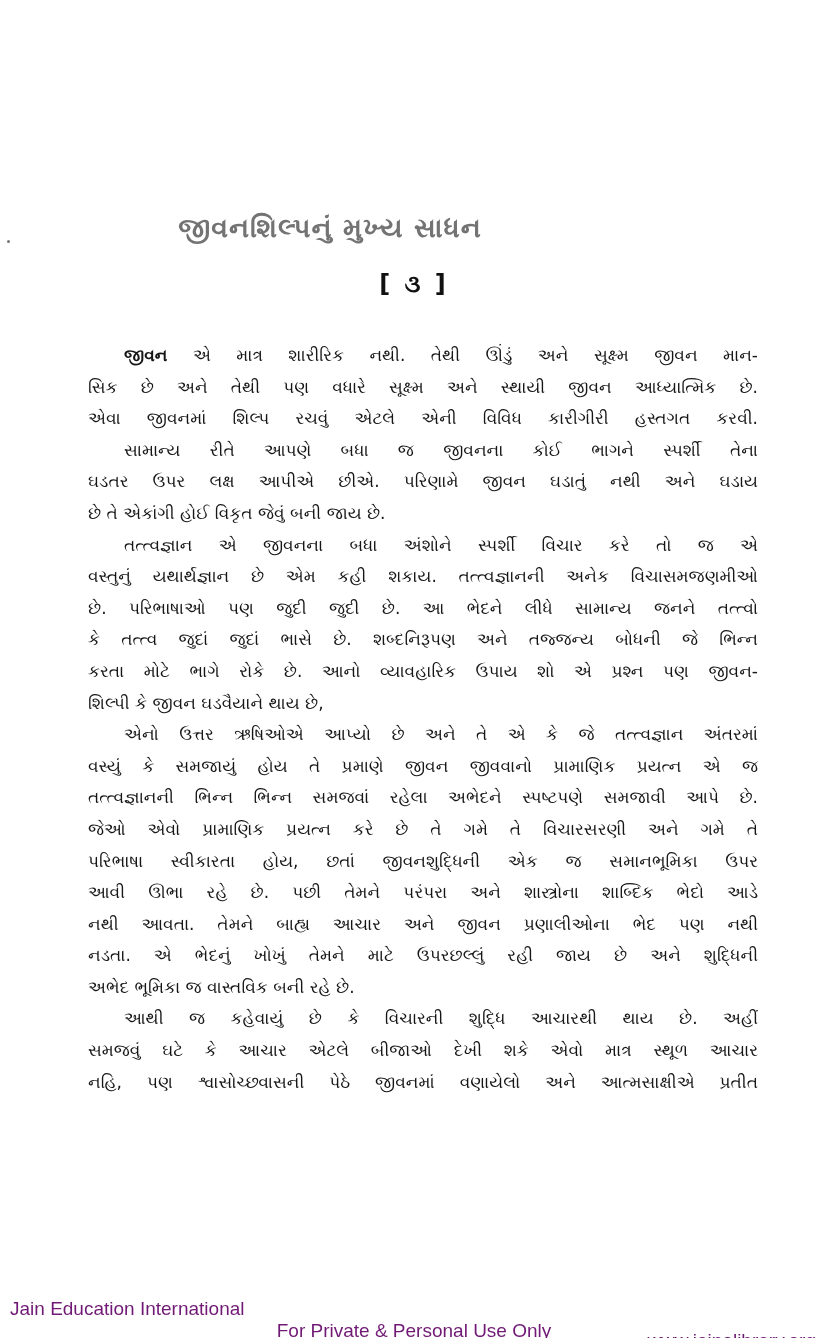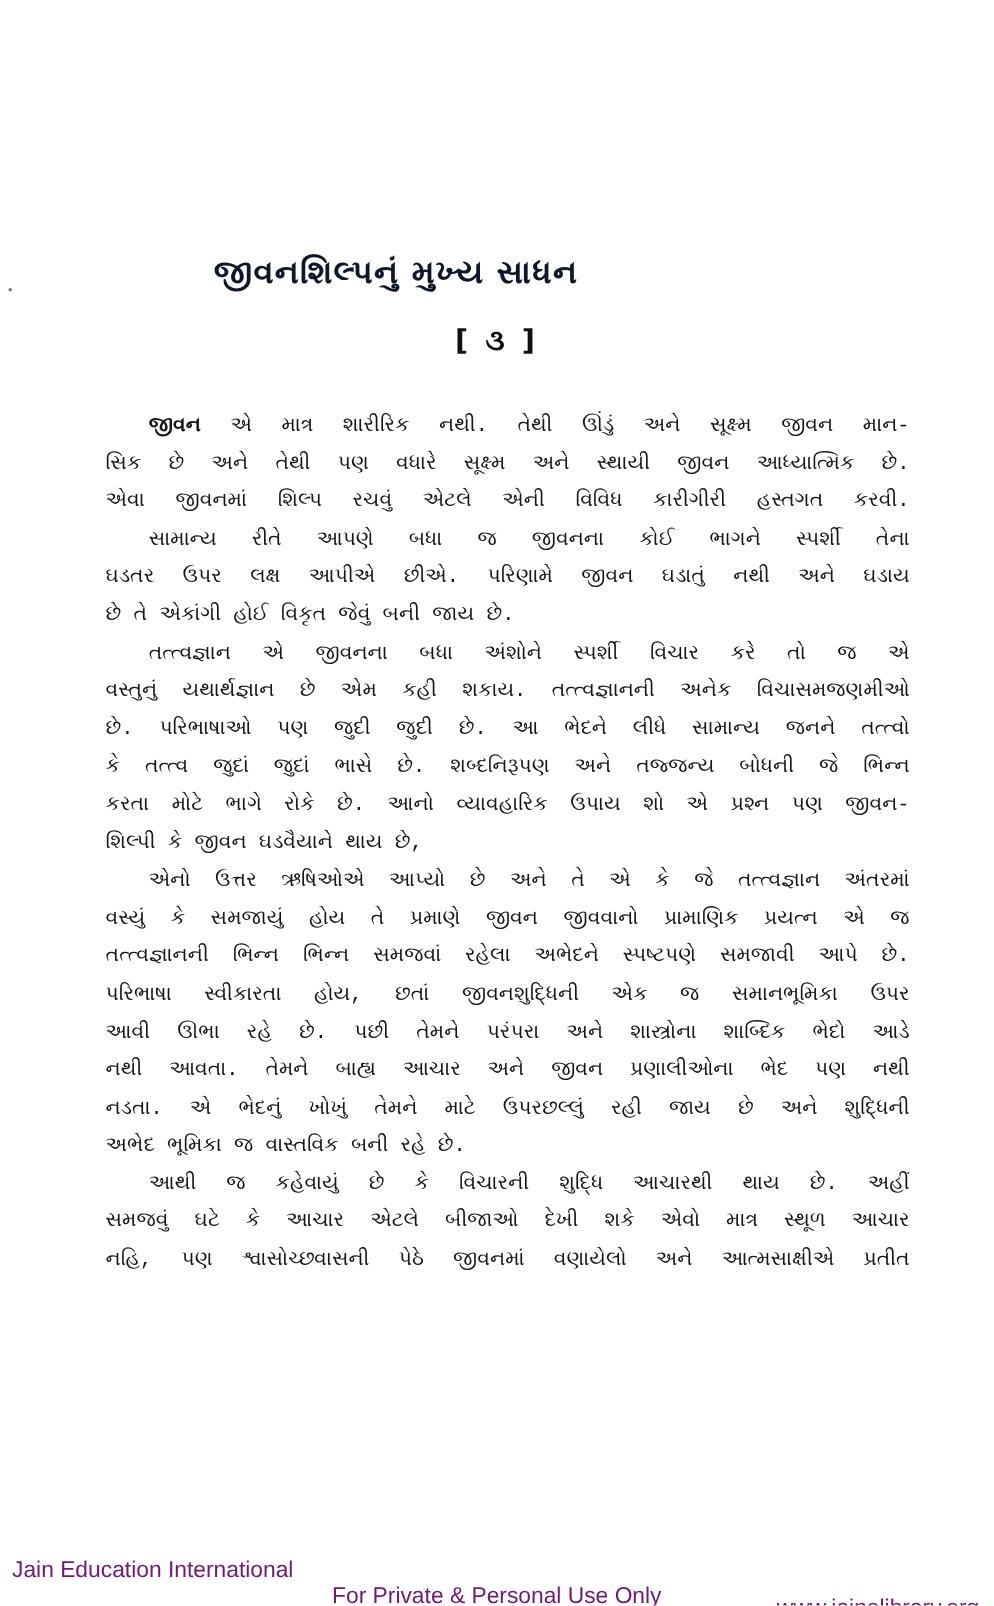--- a/index.html
+++ b/index.html
@@ -23,21 +23,21 @@
     }
     .chapter-title {
       position: absolute;
       top: 212px;
       left: 0;
       width: 660px;
       text-align: center;
       font-size: 27px;
       font-weight: bold;
       letter-spacing: 1px;
-      color: #0f172a;
+      color: #737373;
     }
     .chapter-number {
       position: absolute;
       top: 270px;
       left: 0;
       width: 828px;
       text-align: center;
       font-size: 24px;
       font-weight: bold;
       color: #111;
@@ -50,21 +50,20 @@
       width: 670px;
     }
     .line {
       height: 31.6px;
       line-height: 31.6px;
       font-size: 17px;
       white-space: nowrap;
       text-align: justify;
       text-align-last: justify;
       overflow: hidden;
-      font-family: Liberation Mono, monospace;
     }
     .line.indent {
       padding-left: 36px;
     }
     .line.last {
       text-align-last: left;
     }
     .line .lead-bold {
       font-weight: bold;
     }
@@ -114,20 +113,21 @@
     <div class="line indent">તત્ત્વજ્ઞાન એ જીવનના બધા અંશોને સ્પર્શી વિચાર કરે તો જ એ</div>
     <div class="line">વસ્તુનું યથાર્થજ્ઞાન છે એમ કહી શકાય. તત્ત્વજ્ઞાનની અનેક વિચાસમજણમીઓ</div>
     <div class="line">છે. પરિભાષાઓ પણ જુદી જુદી છે. આ ભેદને લીધે સામાન્ય જનને તત્ત્વો</div>
     <div class="line">કે તત્ત્વ જુદાં જુદાં ભાસે છે. શબ્દનિરૂપણ અને તજ્જન્ય બોધની જે ભિન્ન</div>
     <div class="line">કરતા મોટે ભાગે રોકે છે. આનો વ્યાવહારિક ઉપાય શો એ પ્રશ્ન પણ જીવન-</div>
     <div class="line last">શિલ્પી કે જીવન ઘડવૈયાને થાય છે,</div>
 
     <div class="line indent">એનો ઉત્તર ઋષિઓએ આપ્યો છે અને તે એ કે જે તત્ત્વજ્ઞાન અંતરમાં</div>
     <div class="line">વસ્યું કે સમજાયું હોય તે પ્રમાણે જીવન જીવવાનો પ્રામાણિક પ્રયત્ન એ જ</div>
     <div class="line">તત્ત્વજ્ઞાનની ભિન્ન ભિન્ન સમજવાં રહેલા અભેદને સ્પષ્ટપણે સમજાવી આપે છે.</div>
+    <div class="line">જેઓ એવો પ્રામાણિક પ્રયત્ન કરે છે તે ગમે તે વિચારસરણી અને ગમે તે</div>
     <div class="line">પરિભાષા સ્વીકારતા હોય, છતાં જીવનશુદ્ધિની એક જ સમાનભૂમિકા ઉપર</div>
     <div class="line">આવી ઊભા રહે છે. પછી તેમને પરંપરા અને શાસ્ત્રોના શાબ્દિક ભેદો આડે</div>
     <div class="line">નથી આવતા. તેમને બાહ્ય આચાર અને જીવન પ્રણાલીઓના ભેદ પણ નથી</div>
     <div class="line">નડતા. એ ભેદનું ખોખું તેમને માટે ઉપરછલ્લું રહી જાય છે અને શુદ્ધિની</div>
     <div class="line last">અભેદ ભૂમિકા જ વાસ્તવિક બની રહે છે.</div>
 
     <div class="line indent">આથી જ કહેવાયું છે કે વિચારની શુદ્ધિ આચારથી થાય છે. અહીં</div>
     <div class="line">સમજવું ઘટે કે આચાર એટલે બીજાઓ દેખી શકે એવો માત્ર સ્થૂળ આચાર</div>
     <div class="line">નહિ, પણ શ્વાસોચ્છ્વાસની પેઠે જીવનમાં વણાયેલો અને આત્મસાક્ષીએ પ્રતીત</div>
   </div>

